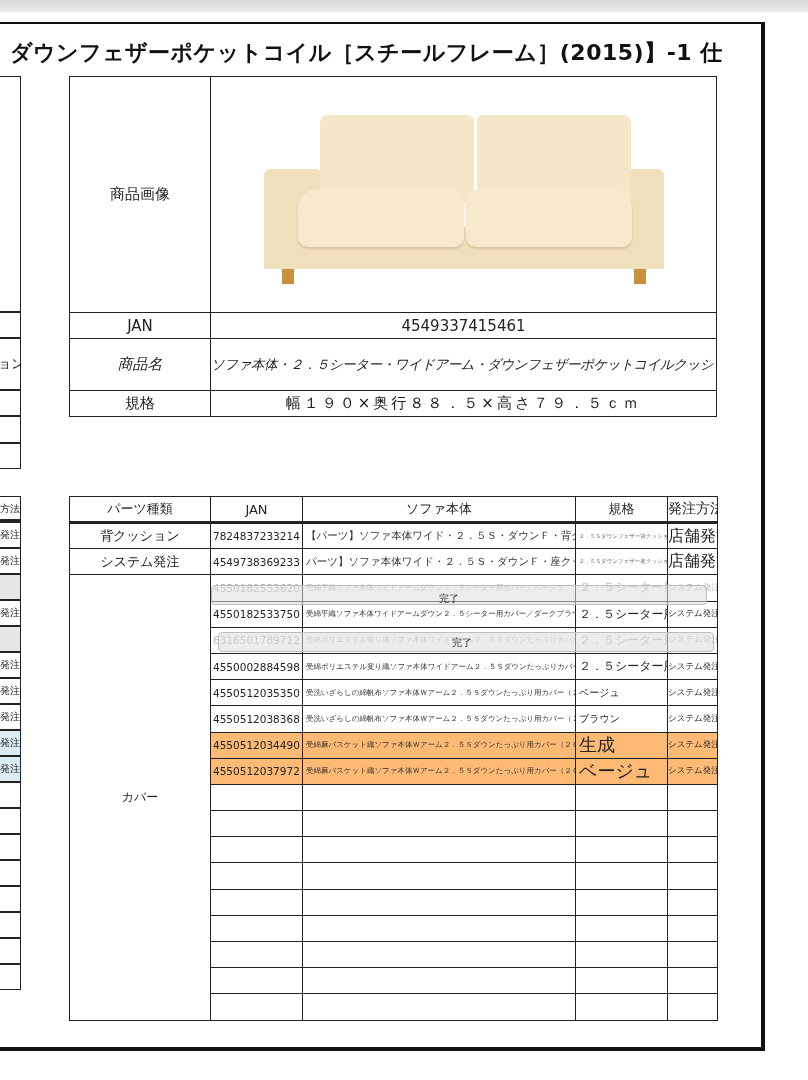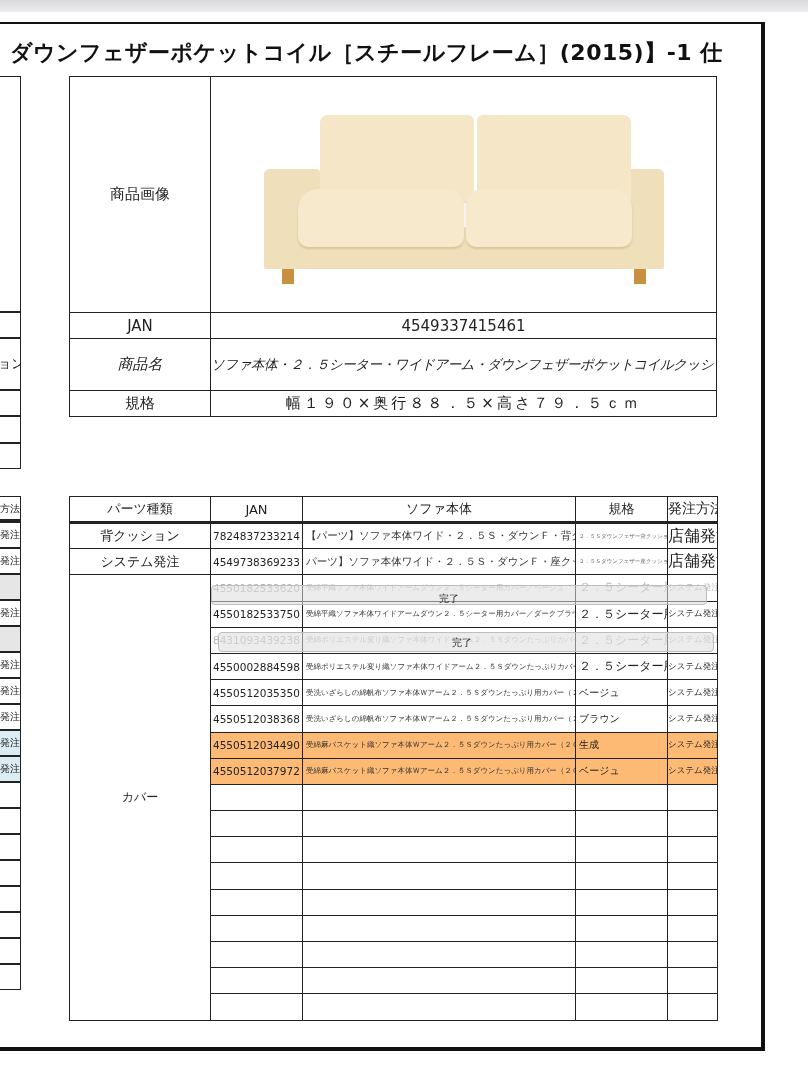--- a/index.html
+++ b/index.html
@@ -38,21 +38,21 @@
   .parts { left: 69px; top: 496px; width: 648px; }
   .parts th { height: 26px; font-size: 13px; border-bottom-width: 3px; }
   .parts th.small { font-size: 14px; }
   .parts td { height: 26.2px; font-size: 9px; }
   .parts td.jan { font-size: 10.5px; text-align: left; padding-left: 2px; }
   .parts td.pname { font-size: 7.5px; text-align: left; padding-left: 3px; color: #333; }
   .parts td.pname.big { font-size: 10.5px; }
   .parts td.spec { font-size: 12px; text-align: left; padding-left: 3px; }
   .parts td.spec.tiny { font-size: 5.5px; color: #666; }
   .parts td.spec.med { font-size: 10px; }
-  .parts td.spec.large { font-size: 10px; }
+  .parts td.spec.large { font-size: 18px; }
   .parts td.order { font-size: 8.5px; }
   .parts td.order.big { font-size: 16px; }
   .parts td.type { font-size: 13px; }
   .parts td.cover { vertical-align: middle; font-size: 12px; }
   .parts tr.hl td:not(.cover) { background: #fdba74; }
   .parts tr.done td.jan, .parts tr.done td.pname, .parts tr.done td.spec, .parts tr.done td.order { color: #b8b8b8; }
 
   .done-overlay { position: absolute; height: 20px; border: 1.5px solid #bdbdbd; border-radius: 4px;
                   background: rgba(220,220,220,0.55); font-size: 10px; color: #222; text-align: center;
                   line-height: 24px; pointer-events: auto; }
@@ -183,21 +183,21 @@
     <td class="spec">２．５シーター用</td>
     <td class="order">システム発注</td>
   </tr>
   <tr>
     <td class="jan">4550182533750</td>
     <td class="pname">受綿平織ソファ本体ワイドアームダウン２．５シーター用カバー／ダークブラウン</td>
     <td class="spec">２．５シーター用</td>
     <td class="order">システム発注</td>
   </tr>
   <tr class="done">
-    <td class="jan">8431093439238</td>
+    <td class="jan">6316501789712</td>
     <td class="pname">受綿ポリエステル変り織ソファ本体ワイドアーム２．５Ｓダウンたっぷりカバーベージュ</td>
     <td class="spec">２．５シーター用</td>
     <td class="order">システム発注</td>
   </tr>
   <tr>
     <td class="jan">4550002884598</td>
     <td class="pname">受綿ポリエステル変り織ソファ本体ワイドアーム２．５Ｓダウンたっぷりカバーブラウン</td>
     <td class="spec">２．５シーター用</td>
     <td class="order">システム発注</td>
   </tr>

